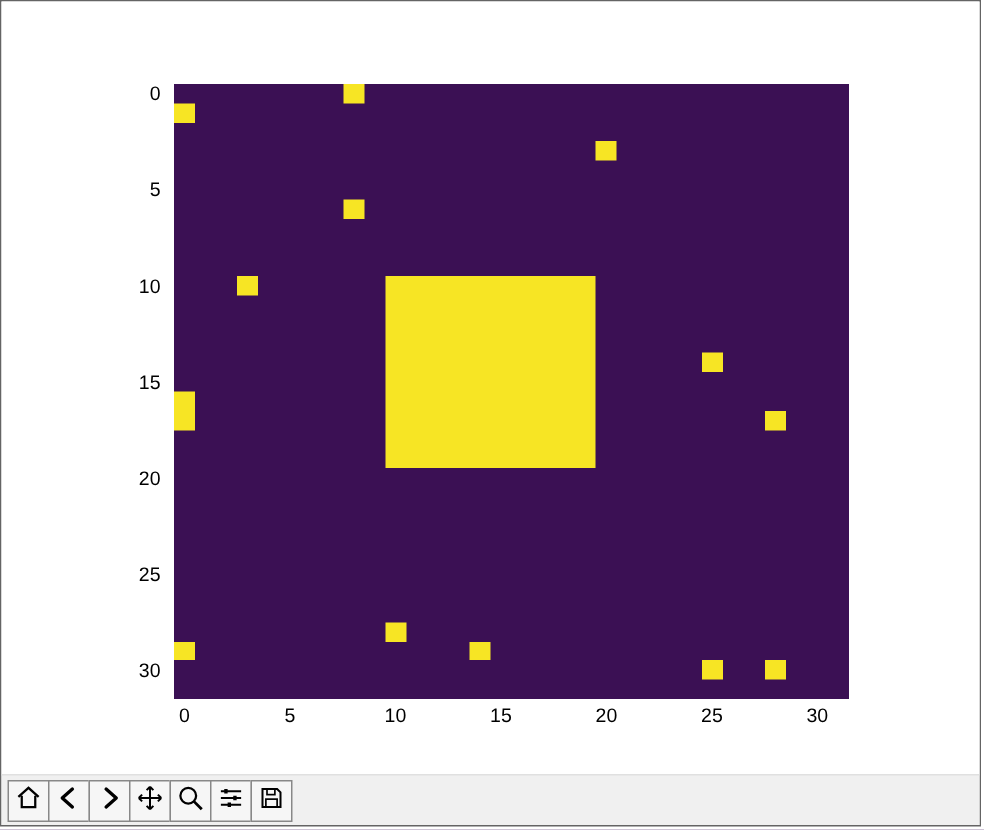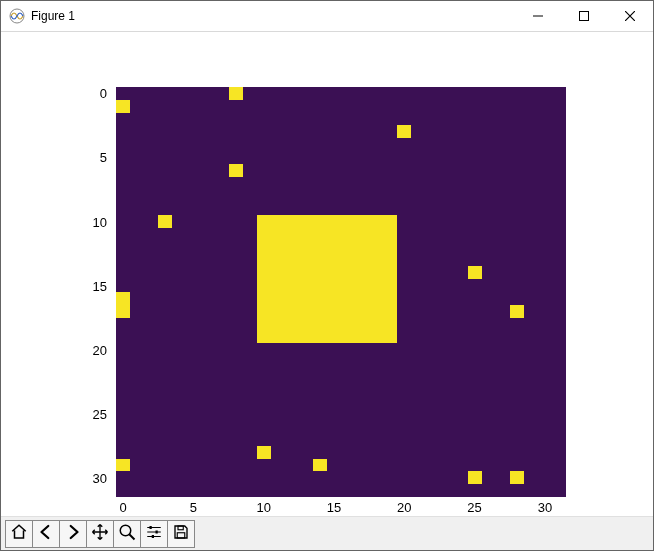--- a/index.html
+++ b/index.html
@@ -89,46 +89,20 @@
     display: flex; align-items: center; justify-content: center;
     box-sizing: border-box;
   }
   .tbtn svg { width: 18px; height: 18px; }
 </style>
 </head>
 <body>
 
 <div class="window">
 
-  <div class="titlebar">
-    <span class="appicon">
-      <svg viewBox="0 0 16 16">
-        <circle cx="8" cy="8" r="7" fill="none" stroke="#888" stroke-width="1"></circle>
-        <path d="M2 8 Q5 2 8 8 Q11 14 14 8" fill="none" stroke="#c8a030" stroke-width="1.2"></path>
-        <path d="M2 8 Q5 14 8 8 Q11 2 14 8" fill="none" stroke="#3060c0" stroke-width="1.2"></path>
-      </svg>
-    </span>
-    <span class="title">Figure 1</span>
-    <span class="spacer"></span>
-    <div class="winbtn">
-      <svg width="10" height="10" viewBox="0 0 10 10">
-          <path d="M0 5 H10" stroke="currentColor" stroke-width="1"></path>
-        </svg>
-    </div>
-    <div class="winbtn">
-      <svg width="10" height="10" viewBox="0 0 10 10">
-          <rect x="0.5" y="0.5" width="9" height="9" fill="none" stroke="currentColor" stroke-width="1"></rect>
-        </svg>
-    </div>
-    <div class="winbtn close">
-      <svg width="10" height="10" viewBox="0 0 10 10">
-          <path d="M0 0 L10 10 M10 0 L0 10" stroke="currentColor" stroke-width="1.2"></path>
-        </svg>
-    </div>
-  </div>
 
   <div class="figure-area">
     <div class="axes" id="axes" style="background: rgb(59, 16, 84);">
         <div class="cell" style="left: 112.5px; top: 0px; width: 14.0625px; height: 12.8125px; background: rgb(247, 229, 36);"></div>
         <div class="cell" style="left: 0px; top: 12.8125px; width: 14.0625px; height: 12.8125px; background: rgb(247, 229, 36);"></div>
         <div class="cell" style="left: 281.25px; top: 38.4375px; width: 14.0625px; height: 12.8125px; background: rgb(247, 229, 36);"></div>
         <div class="cell" style="left: 112.5px; top: 76.875px; width: 14.0625px; height: 12.8125px; background: rgb(247, 229, 36);"></div>
         <div class="cell" style="left: 42.1875px; top: 128.125px; width: 14.0625px; height: 12.8125px; background: rgb(247, 229, 36);"></div>
         <div class="cell" style="left: 351.562px; top: 179.375px; width: 14.0625px; height: 12.8125px; background: rgb(247, 229, 36);"></div>
         <div class="cell" style="left: 0px; top: 205px; width: 14.0625px; height: 12.8125px; background: rgb(247, 229, 36);"></div>

